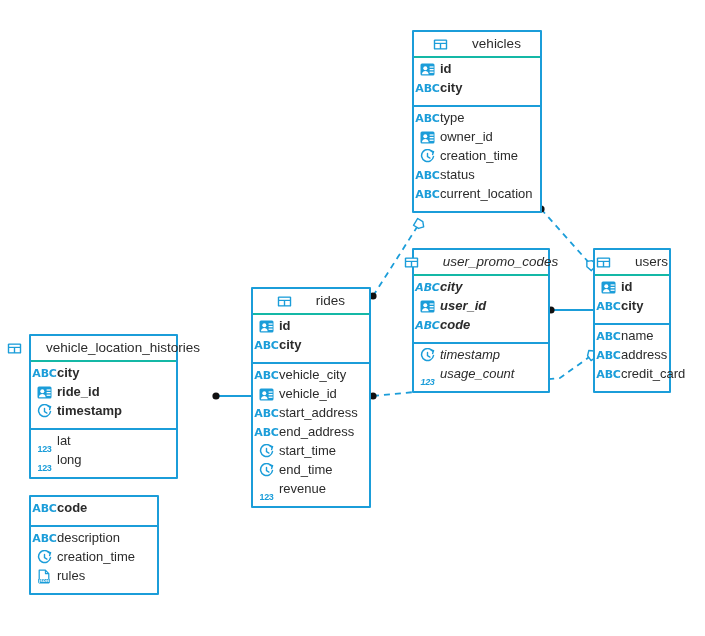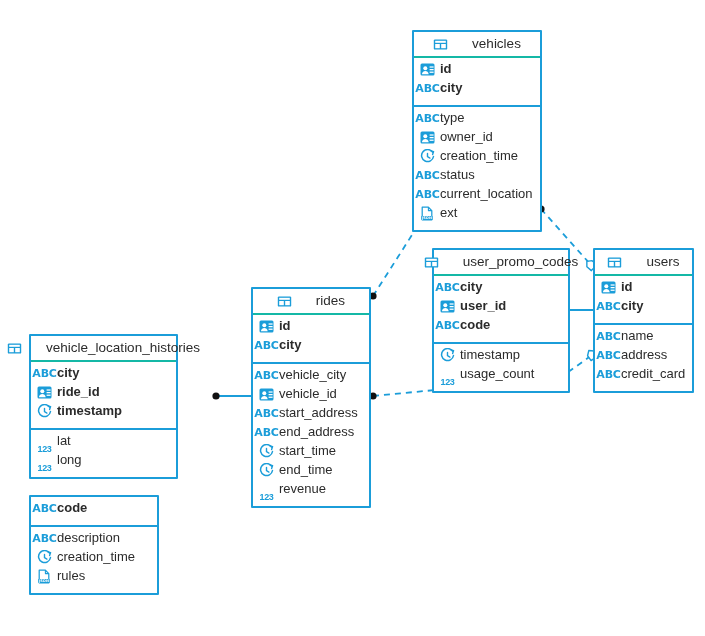--- a/index.html
+++ b/index.html
@@ -196,34 +196,23 @@
             <span class="ico-abc">ABC</span>
           </span>
           <span class="col-name">status</span>
         </div>
         <div class="col-row">
           <span class="ico">
             <span class="ico-abc">ABC</span>
           </span>
           <span class="col-name">current_location</span>
         </div>
-        <div class="col-row">
-          <span class="ico">
-            <svg width="15" height="15" viewBox="0 0 15 15">
-              <path d="M2.2 1.2 h6.2 l3.4 3.4 v9.2 h-9.6 z" fill="#ffffff" stroke="#1b9dd9" stroke-width="1.25" stroke-linejoin="round"></path>
-              <path d="M8.4 1.2 v3.4 h3.4" fill="none" stroke="#1b9dd9" stroke-width="1.1" stroke-linejoin="round"></path>
-              <rect x="1.3" y="10.0" width="11.3" height="4.0" rx="0.6" fill="#1b9dd9"></rect>
-              <text x="6.95" y="13.25" font-family="DejaVu Sans, sans-serif" font-size="3.6" font-weight="bold" fill="#ffffff" text-anchor="middle">JSON</text>
-            </svg>
-          </span>
-          <span class="col-name">ext</span>
-        </div>
       </div>
     </div>
-    <div class="table-node" style="left: 432px; top: 248px; width: 138px;">
+    <div class="table-node" style="left: 412px; top: 248px; width: 138px; font-style: italic;">
       <div class="table-header">
         <span class="ico">
           <svg width="15" height="15" viewBox="0 0 15 15">
             <rect x="0.8" y="2.4" width="13.4" height="10.2" rx="1.2" fill="#1b9dd9"></rect>
             <rect x="2.2" y="3.8" width="10.6" height="2.0" fill="#ffffff"></rect>
             <rect x="2.2" y="7.0" width="4.6" height="4.2" fill="#ffffff"></rect>
             <rect x="8.2" y="7.0" width="4.6" height="4.2" fill="#ffffff"></rect>
           </svg>
         </span>
         <span class="table-title">user_promo_codes</span>
@@ -267,21 +256,21 @@
           <span class="col-name">timestamp</span>
         </div>
         <div class="col-row">
           <span class="ico">
             <span class="ico-num">123</span>
           </span>
           <span class="col-name">usage_count</span>
         </div>
       </div>
     </div>
-    <div class="table-node" style="left: 593px; top: 248px; width: 101px;">
+    <div class="table-node" style="left: 593px; top: 248px; width: 78px;">
       <div class="table-header">
         <span class="ico">
           <svg width="15" height="15" viewBox="0 0 15 15">
             <rect x="0.8" y="2.4" width="13.4" height="10.2" rx="1.2" fill="#1b9dd9"></rect>
             <rect x="2.2" y="3.8" width="10.6" height="2.0" fill="#ffffff"></rect>
             <rect x="2.2" y="7.0" width="4.6" height="4.2" fill="#ffffff"></rect>
             <rect x="8.2" y="7.0" width="4.6" height="4.2" fill="#ffffff"></rect>
           </svg>
         </span>
         <span class="table-title">users</span>

